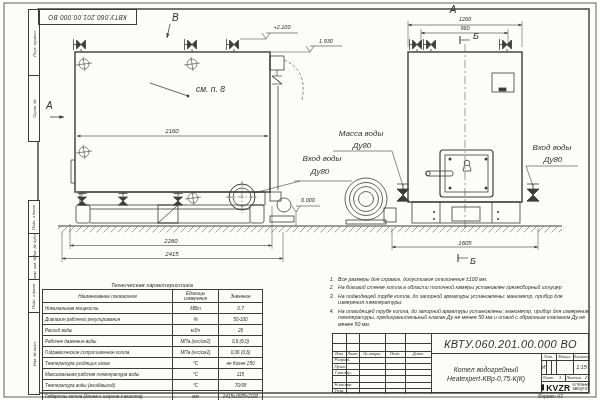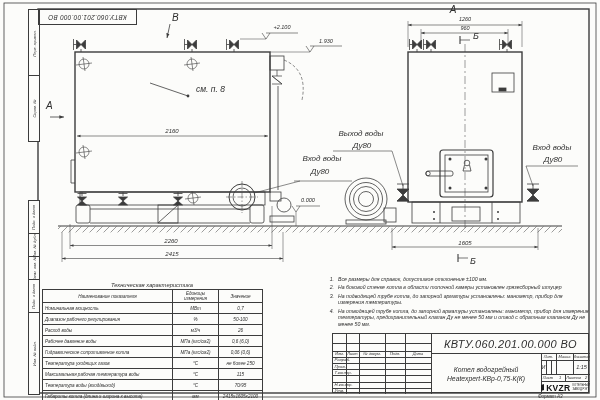--- a/index.html
+++ b/index.html
@@ -259,21 +259,21 @@
 <div class="lb c" style="left:322px;top:155px;font-size:8px">Вход воды</div>
 <div class="lb c" style="left:320px;top:167.5px;font-size:8px">Ду80</div>
 <div class="lb c" style="left:308px;top:198px;font-size:5.5px">0.000</div>
 <div class="lb c" style="left:171px;top:237.5px;font-size:6px">2260</div>
 <div class="lb c" style="left:172px;top:251px;font-size:6px">2415</div>
 
 <div class="lb c" style="left:453px;top:5px;font-size:10px">А</div>
 <div class="lb c" style="left:465px;top:16.5px;font-size:5.5px">1260</div>
 <div class="lb c" style="left:465px;top:25.5px;font-size:5.5px">960</div>
 <div class="lb" style="left:473px;top:32px;font-size:9px">Б</div>
-<div class="lb c" style="left:361px;top:130px;font-size:8px">Выход воды</div>
+<div class="lb c" style="left:361px;top:130px;font-size:8px">Масса воды</div>
 <div class="lb c" style="left:362px;top:142px;font-size:8px">Ду80</div>
 <div class="lb c" style="left:552px;top:144px;font-size:8px">Вход воды</div>
 <div class="lb c" style="left:553px;top:156px;font-size:8px">Ду80</div>
 <div class="lb c" style="left:465px;top:239.5px;font-size:6px">1605</div>
 <div class="lb" style="left:470px;top:257px;font-size:9px">Б</div>
 
 <div id="techwrap">
   <div id="tech-title">Техническая характеристика</div>
   <table class="tech">
     <colgroup>

